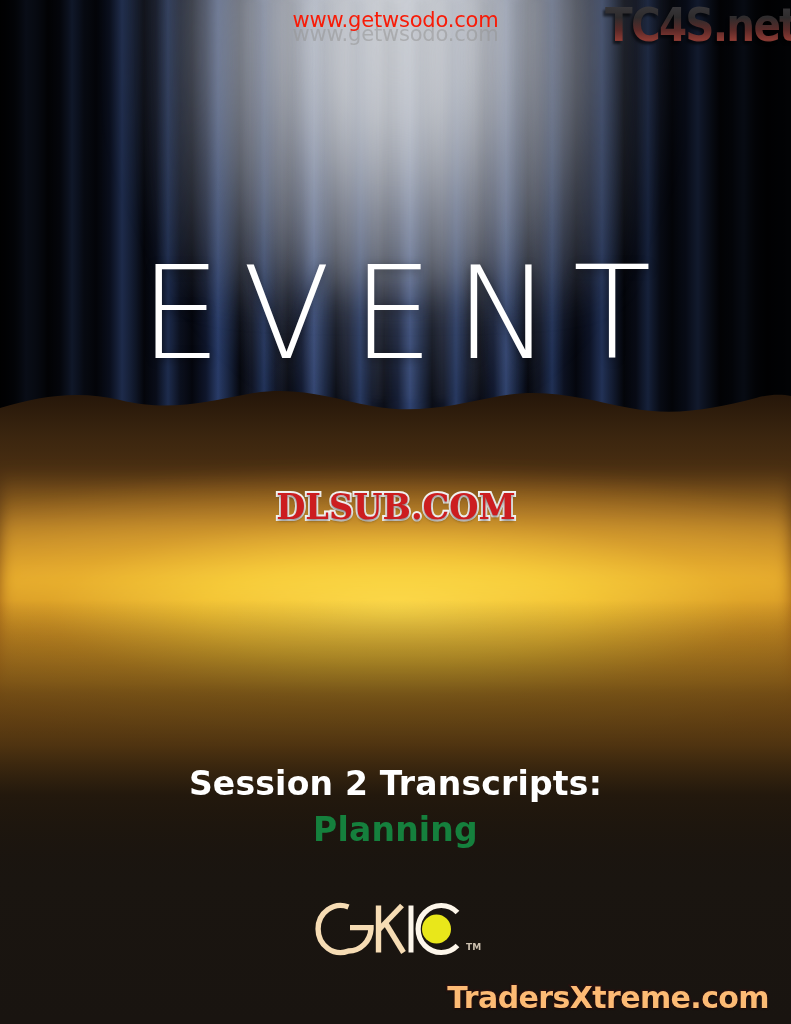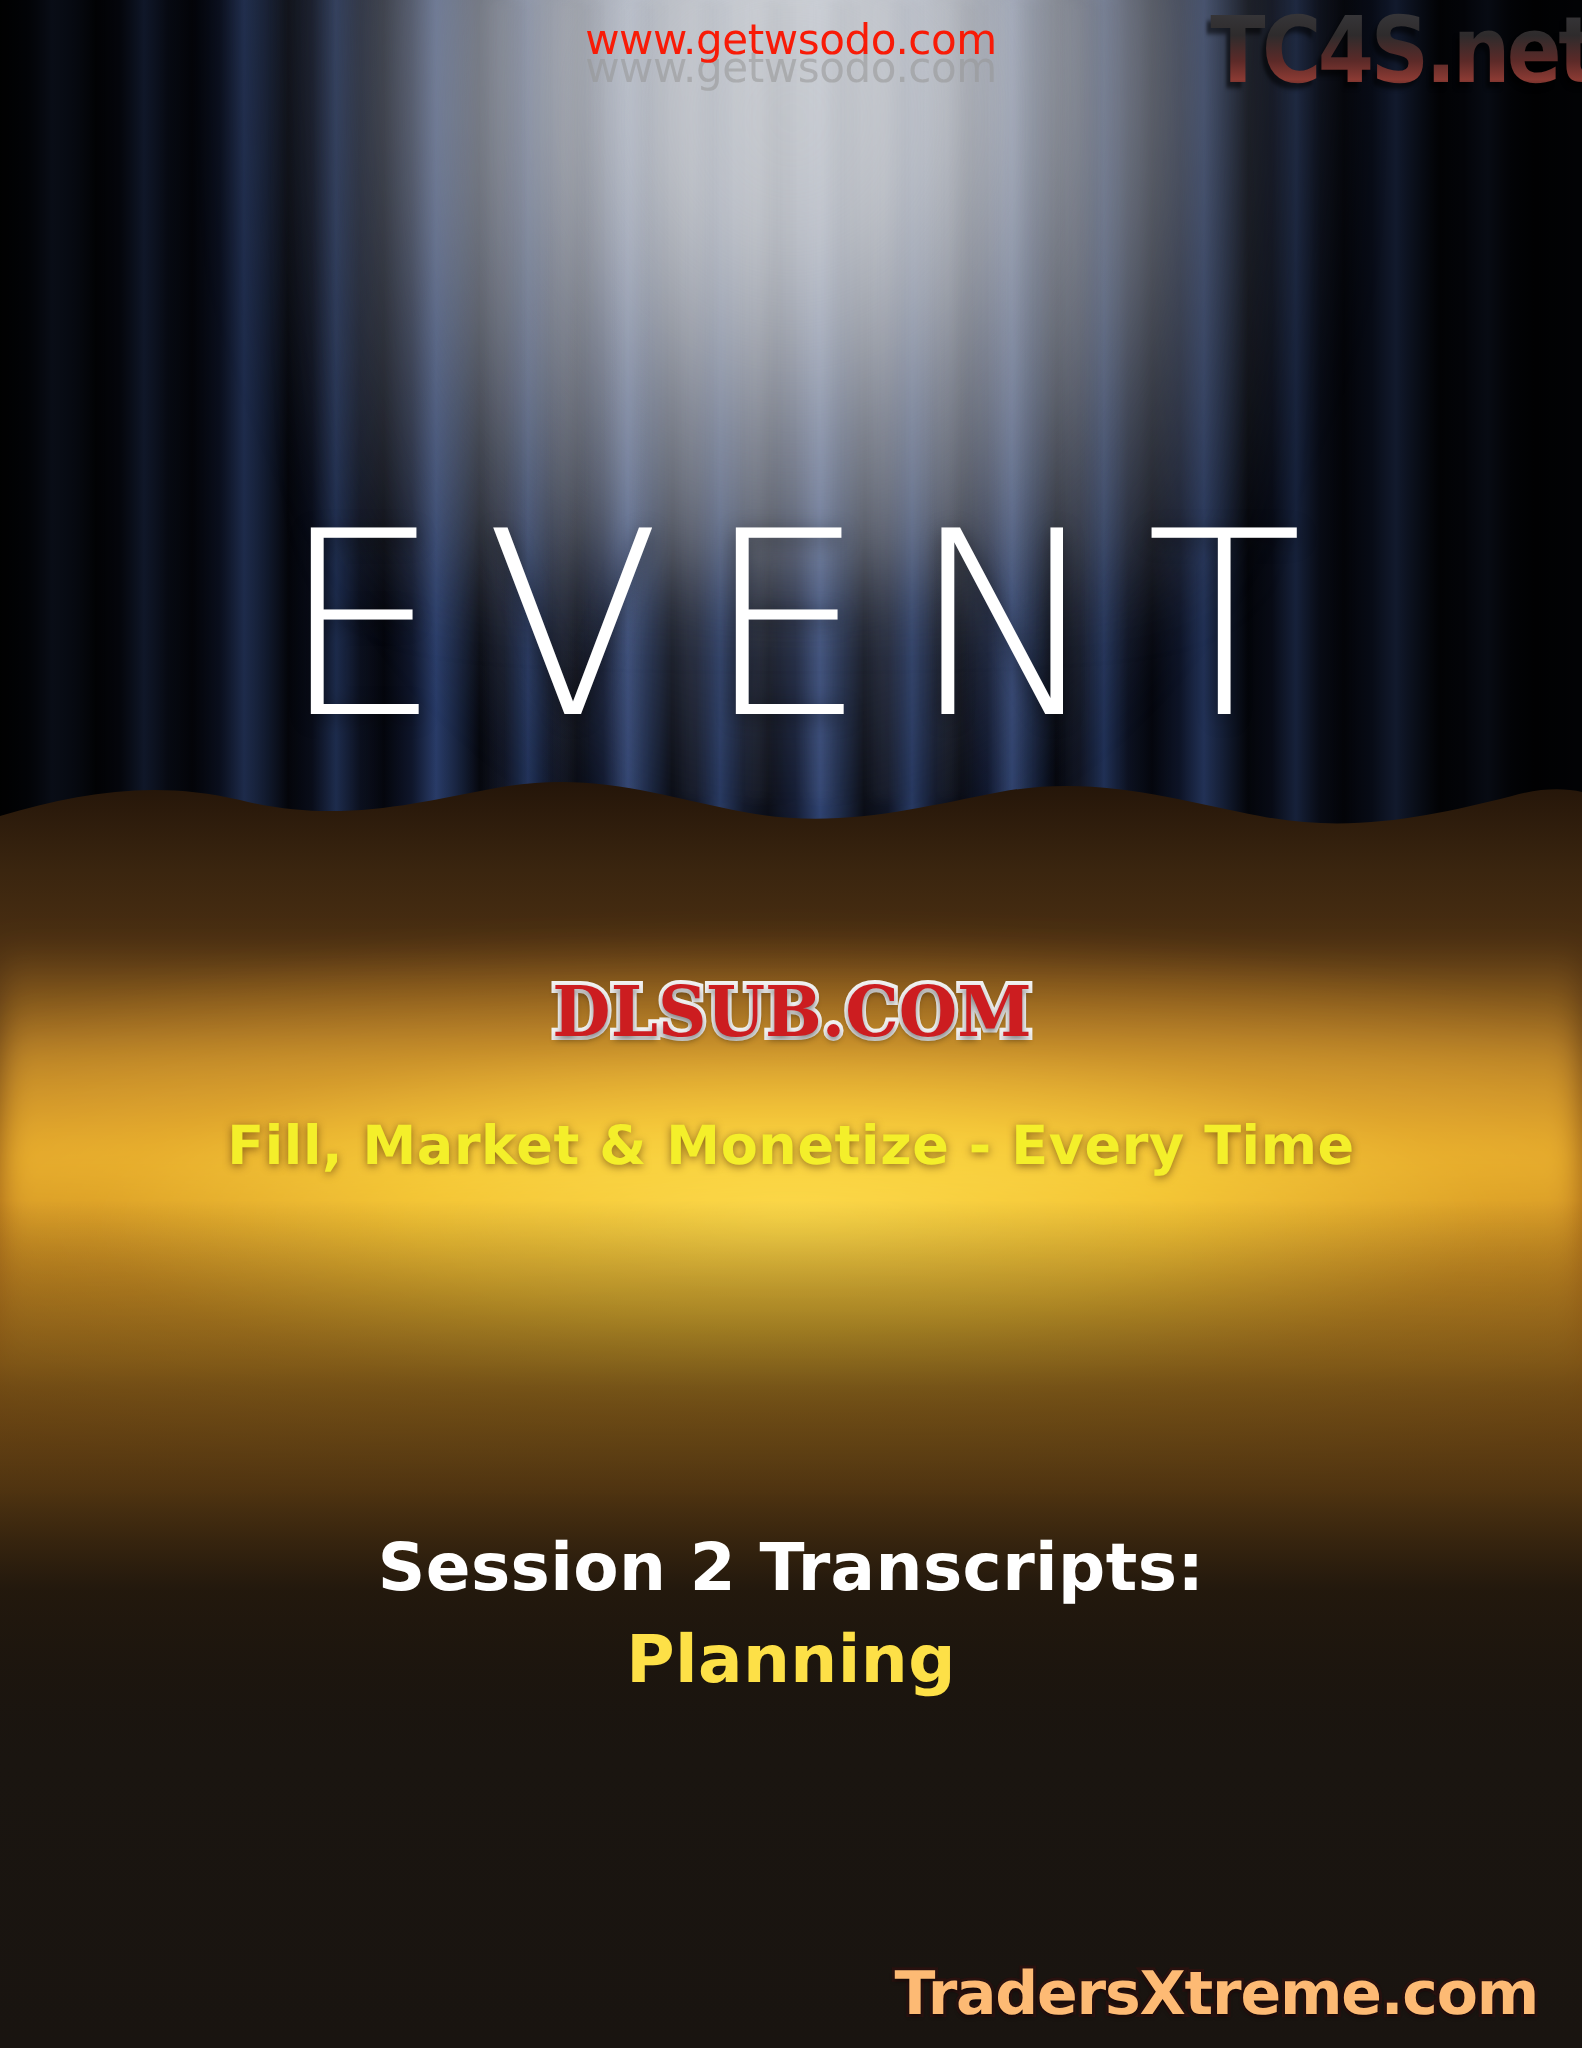--- a/index.html
+++ b/index.html
@@ -212,21 +212,21 @@
     font-size: 33px;
     font-weight: 600;
     letter-spacing: 0.2px;
     white-space: nowrap;
   }
   .session-sub {
     position: absolute;
     top: 810px;
     width: 791px;
     text-align: center;
-    color: #fde047;
+    color: #15803d;
     font-family: "DejaVu Sans", sans-serif;
     font-size: 33px;
     font-weight: 600;
     letter-spacing: 0.2px;
     white-space: nowrap;
   }
 
   
   .logo {
     position: absolute;
@@ -375,25 +375,42 @@
                C 770,12 782,12 791,14
                L 791,642 L 0,642 Z" fill="url(#floorGrad)"></path>
     </svg>
   </div>
   <div class="floor-glow"></div>
   <div class="floor-glow2"></div>
   <div class="floor-dark"></div>
 
   <div class="title-wrap">
     <div class="title-line title-event">EVENT</div>
-    <div class="tagline">Fill, Market &amp; Monetize - Every Time</div>
     <div class="session-title">Session 2 Transcripts:</div>
     <div class="session-sub">Planning</div>
   </div>
 
+  <div class="logo">
+    <svg width="172" height="62" viewBox="0 0 172 62" xmlns="http://www.w3.org/2000/svg" aria-hidden="true">
+
+      <path d="M38.5,9.0 A22.5,23.5 0 1 0 38.5,53.0 A22.5,23.5 0 0 0 61.0,31.0 L61.0,29.6 L40.0,29.6" fill="none" stroke="#f6dcb4" stroke-width="5.4" stroke-linecap="butt"></path>
+
+      <line x1="68.5" y1="7.5" x2="68.5" y2="54.5" stroke="#f6dcb4" stroke-width="5.4"></line>
+      <line x1="68.5" y1="32.0" x2="92.0" y2="7.5" stroke="#f6dcb4" stroke-width="5.4"></line>
+      <line x1="75.5" y1="25.0" x2="93.5" y2="54.5" stroke="#f6dcb4" stroke-width="5.4"></line>
+
+      <line x1="101.0" y1="7.5" x2="101.0" y2="54.5" stroke="#fdf6ea" stroke-width="5.0"></line>
+
+      <path d="M147.5,14.5 A23.0,23.5 0 1 0 147.5,47.5" fill="none" stroke="#fdf6ea" stroke-width="5.2" stroke-linecap="butt"></path>
+
+      <circle cx="126.5" cy="31.0" r="14.5" fill="#e9e71a"></circle>
+
+      <text x="156" y="52" fill="#cbbfae" font-family="DejaVu Sans, sans-serif" font-size="9" font-weight="700">TM</text>
+    </svg>
+  </div>
 
   <div class="wm-getwsodo-ghost">www.getwsodo.com</div>
   <div class="wm-getwsodo">www.getwsodo.com</div>
 
   <div class="wm-tc4s-shadow">TC4S.net</div>
   <div class="wm-tc4s">TC4S.net</div>
 
   <div class="wm-dlsub">DLSUB.COM</div>
 
   <div class="wm-traders">TradersXtreme.com</div>

